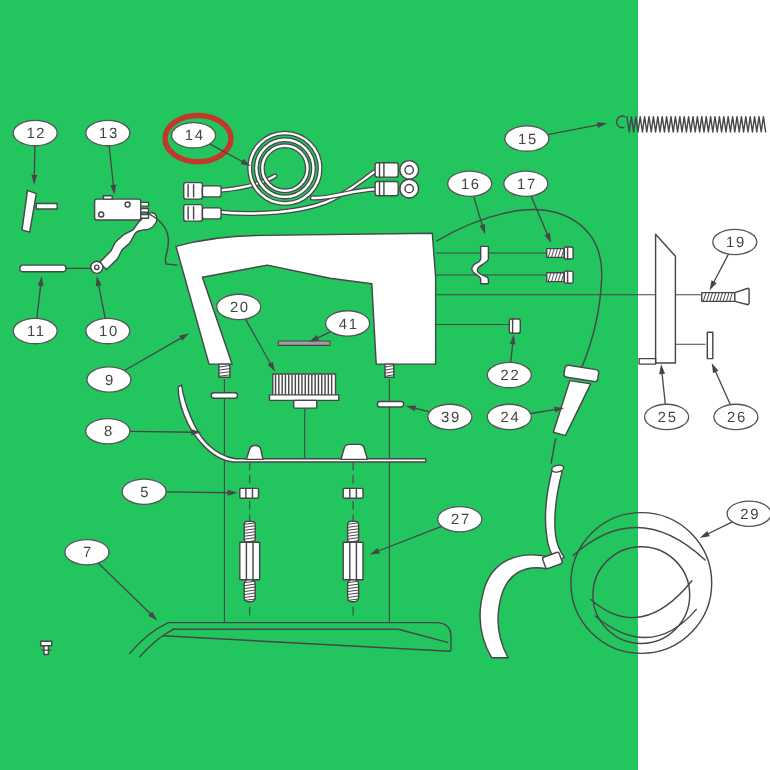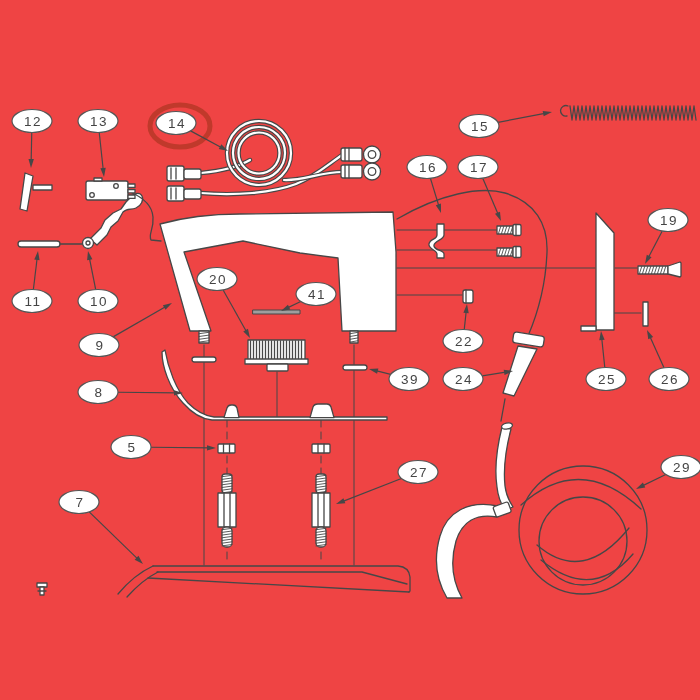--- a/index.html
+++ b/index.html
@@ -1,17 +1,17 @@
 <!DOCTYPE html>
 <html><head>
 <meta charset="utf-8">
 <style>
   html,body{margin:0;padding:0;background:#fff;width:700px;height:700px;overflow:hidden;
     font-family:"Liberation Sans",sans-serif;}
-  #stage{position:relative;width:700px;height:700px;background:#ef4444;}
+  #stage{position:relative;width:580px;height:700px;background:#22c55e;}
   svg{display:block;}
   text.callout-num{font-family:"Liberation Sans",sans-serif;font-size:13.5px;fill:#444;
     letter-spacing:1.5px;}
 </style>
 </head>
 <body>
 
 <div id="stage">
 <svg id="art" viewBox="0 0 700 700" width="700" height="700">
   <g id="drawing" stroke="#474747" stroke-width="1.3" fill="none" stroke-linecap="round" stroke-linejoin="round">

